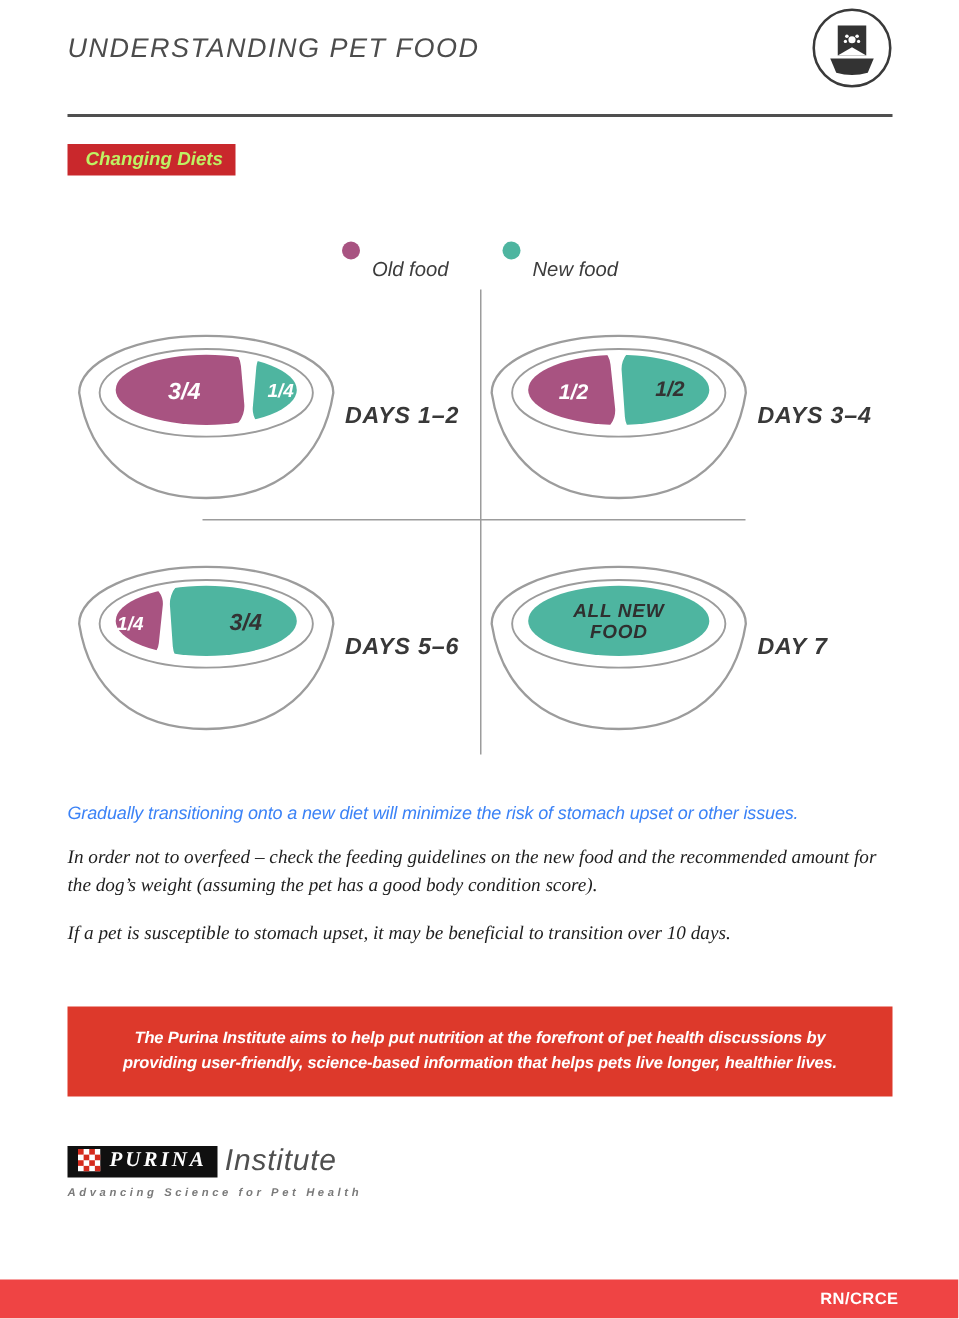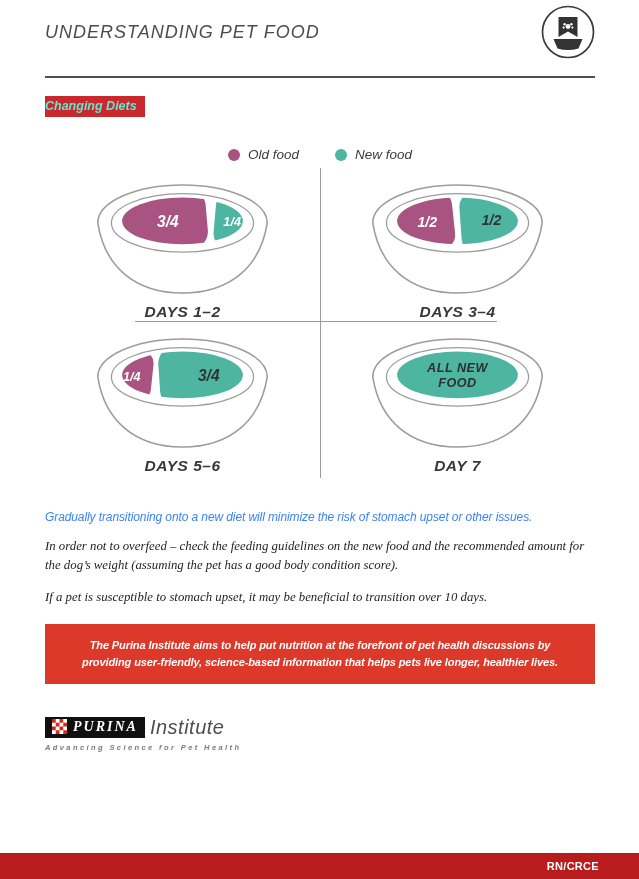--- a/index.html
+++ b/index.html
@@ -9,62 +9,62 @@
   }
   .page{padding:12px 44px 0 45px;position:relative;font-style:italic;}
 
   
   .header-row{position:relative;height:56px;}
   .header-title{margin:0;padding-top:10px;font-size:18px;font-weight:normal;letter-spacing:1px;color:#4c4c4c;}
   .header-icon{position:absolute;top:-7px;right:0;width:54px;height:54px;}
   .header-rule{border:none;border-top:2px solid #4f4f4f;margin:8px 0 0 0;}
 
   
-  .badge{display:inline-block;margin-top:18px;background:#c9282c;color:#5eead4;
-    font-size:12.5px;font-weight:bold;padding:3px 8px 4px 0;}
+  .badge{display:inline-block;margin-top:18px;background:#c9282c;color:#bef264;
+    font-size:12.5px;font-weight:bold;padding:3px 8px 4px 12px;}
 
   
   .page-title{margin:24px 0 0 0;font-size:37px;font-weight:bold;letter-spacing:-1.5px;color:#373737;white-space:nowrap;}
 
   
   .legend{margin-top:30px;display:flex;justify-content:center;gap:36px;align-items:center;}
   .legend-item{display:flex;align-items:center;gap:8px;}
   .legend-dot{width:12px;height:12px;border-radius:50%;}
   .legend-dot.old{background:#a85381;}
   .legend-dot.new{background:#4eb5a0;}
-  .legend-label{font-size:13.5px;color:#3c3c3c;}
+  .legend-label{font-size:13.5px;color:#3c3c3c;margin-top:25px;}
 
   
   .bowl-grid{position:relative;margin-top:10px;height:308px;
     display:grid;grid-template-columns:1fr 1fr;grid-template-rows:154px 154px;}
-  .bowl-cell{display:flex;flex-direction:column;align-items:center;justify-content:flex-start;padding-top:4px;}
+  .bowl-cell{display:flex;flex-direction:row;align-items:center;justify-content:flex-start;padding-top:4px;}
   .bowl-cell svg{display:block;}
   .bowl-label{margin-top:4px;font-size:15.5px;font-weight:bold;letter-spacing:0.5px;color:#383838;}
   .divider-v{position:absolute;left:50%;top:-4px;bottom:2px;width:1px;background:#9c9c9c;}
   .divider-h{position:absolute;top:149px;left:90px;right:98px;height:1px;background:#9c9c9c;}
 
   
   .lead-text{margin:30px 0 0 0;font-size:12px;letter-spacing:-0.1px;color:#3b82f6;}
   .body-copy{font-family:"Liberation Serif",serif;color:#1e1e1e;}
   .body-copy p{margin:13px 0 0 0;font-size:12.8px;line-height:1.5;}
 
   
-  .callout{margin-top:16px;background:#dd392b;color:#fff;text-align:center;
+  .callout{margin-top:38px;background:#dd392b;color:#fff;text-align:center;
     padding:13px 20px;font-weight:bold;font-size:11px;line-height:1.55;letter-spacing:-0.1px;}
 
   
   .brand-block{margin-top:32px;}
   .brand-row{display:flex;align-items:center;gap:5px;}
   .purina-box{background:#101010;color:#fff;font-family:"Liberation Serif",serif;
     font-weight:bold;font-size:14px;letter-spacing:2px;padding:2px 7px 3px 7px;display:flex;align-items:center;gap:6px;}
   .institute-label{font-size:20px;color:#4f4f4f;letter-spacing:0.5px;}
   .tagline{margin-top:4px;font-size:7.5px;font-weight:bold;letter-spacing:2.4px;color:#7a7a7a;}
 
   
-  .footer-bar{position:absolute;left:0;bottom:0;width:639px;height:26px;background:#b91c1c;}
+  .footer-bar{position:absolute;left:0;bottom:0;width:639px;height:26px;background:#ef4444;}
   .footer-code{position:absolute;right:40px;top:0;line-height:26px;color:#fff;font-size:11px;font-weight:bold;letter-spacing:0.3px;}
 
   .svg-frac{font-family:"Liberation Sans",sans-serif;font-weight:bold;}
 </style>
 </head>
 <body>
 
 <div class="page">
 
   <div class="header-row">

